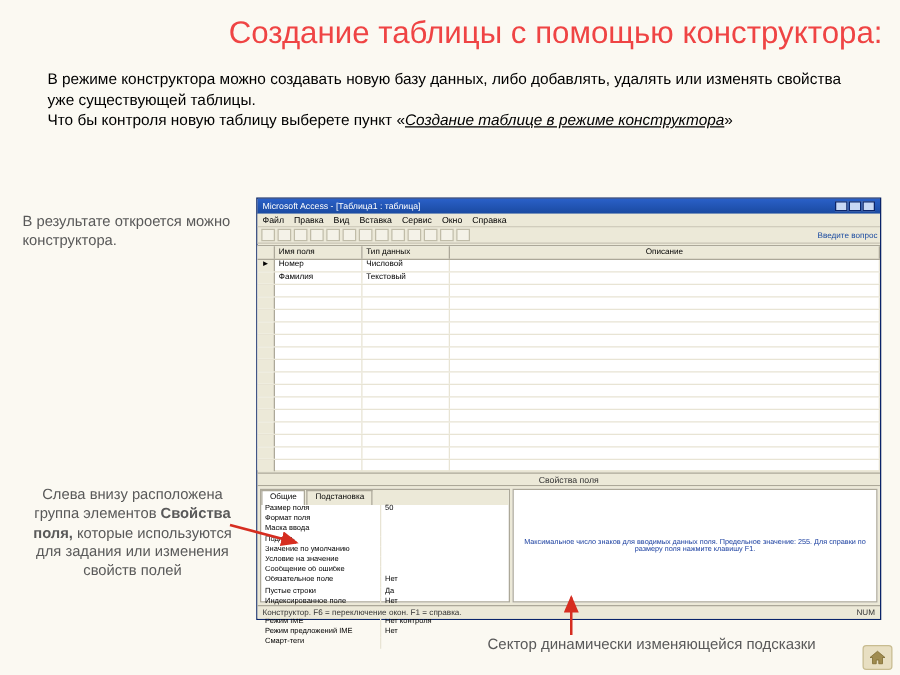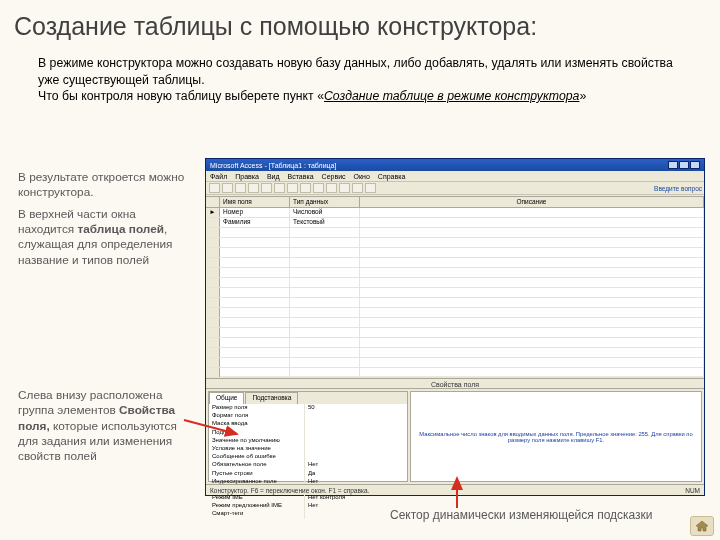--- a/index.html
+++ b/index.html
@@ -4,34 +4,35 @@
 <style>
   * { box-sizing: border-box; margin: 0; padding: 0; }
   body {
     width: 720px; height: 540px;
     background: #fbf9f2;
     font-family: "Segoe UI", Tahoma, sans-serif;
     position: relative;
     overflow: hidden;
   }
   .slide-title {
-    color: #404040;
+    color: #ef4444;
     font-size: 25px;
     font-weight: 400;
     padding: 12px 14px 6px 14px;
+    text-align: right;
   }
   .intro-text {
     color: #000000;
     font-size: 12.3px;
     line-height: 1.35;
     padding: 8px 30px 6px 38px;
   }
   .intro-text .ul { text-decoration: underline; font-style: italic; }
   #lc1 { top: 170px; position:absolute; left:18px; width:172px; color:#595959; font-size:11.8px; line-height:1.3;}
-  #lc2 { top: 388px; position:absolute; left:18px; width:176px; color:#595959; font-size:11.8px; line-height:1.3;}
+  #lc2 { top: 388px; position:absolute; left:18px; width:176px; color:#595959; font-size:11.8px; line-height:1.3;text-align:center;}
   .bottom-caption {
     position: absolute;
     left: 390px; top: 508px;
     color: #595959;
     font-size: 12px;
   }
   
   .access {
     position: absolute;
     left: 205px; top: 158px;
@@ -132,23 +133,20 @@
 <div class="slide-title">Создание таблицы с помощью конструктора:</div>
 
 <div class="intro-text">
   <span>В режиме конструктора можно создавать новую базу данных, либо добавлять, удалять или изменять свойства уже существующей таблицы.</span><br>
   <span>Что бы контроля новую таблицу выберете пункт «</span><span class="ul">Создание таблице в режиме конструктора</span><span>»</span>
 </div>
 
 <div id="lc1">
   <div>В результате откроется можно конструктора.</div>
   <div style="height:6px"></div>
-  <div>
-    <span>В верхней части окна находится </span><b>таблица полей</b><span>, служащая для определения </span><span class="ital">название и типов</span><span> полей</span>
-  </div>
 </div>
 
 <div id="lc2">
   <span>Слева  внизу расположена группа элементов </span><b>Свойства поля,</b><span> которые используются для задания или изменения свойств полей</span>
 </div>
 
 <div class="bottom-caption">Сектор динамически изменяющейся подсказки</div>
 
 <div class="access">
   <div class="titlebar">

